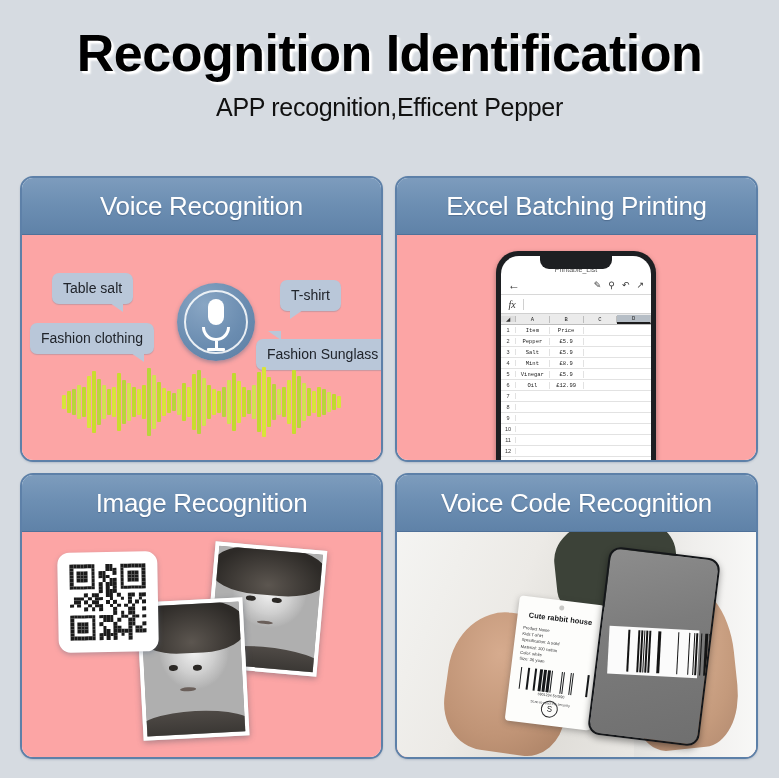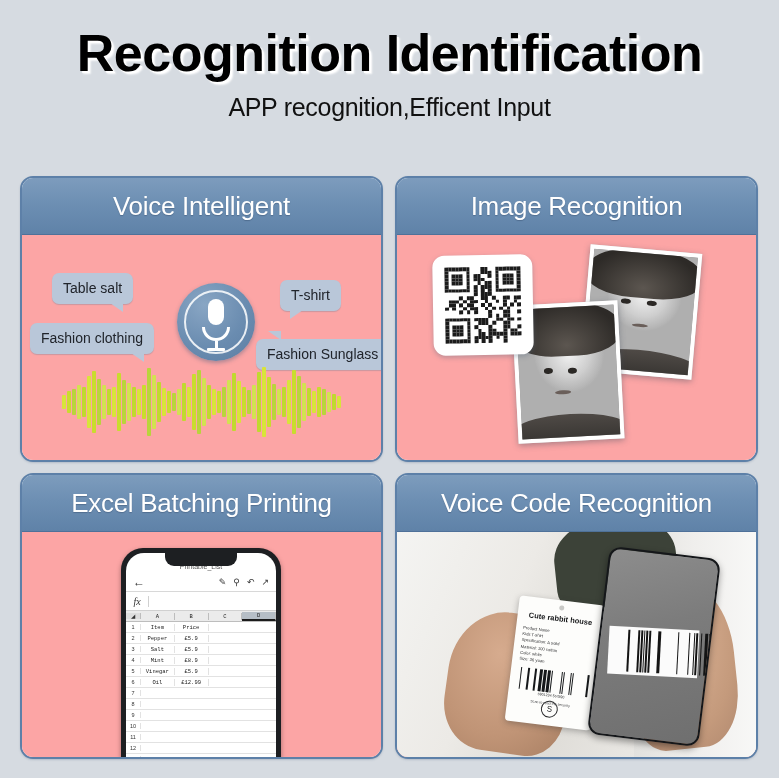--- a/index.html
+++ b/index.html
@@ -495,28 +495,28 @@
     box-sizing: border-box;
     transform: rotate(-4deg);
   }
   .scan-barcode i { background: #141414; }
 </style>
 </head>
 <body>
 
 <div class="page-header">
   <h1 class="main-title">Recognition Identification</h1>
-  <p class="sub-title">APP recognition,Efficent Input</p>
+  <p class="sub-title">APP recognition,Efficent Pepper</p>
 </div>
 
 <div class="panel-grid">
 
   <div class="panel">
     <div class="panel-header">
-      <span class="panel-title">Voice Intelligent</span>
+      <span class="panel-title">Voice Recognition</span>
     </div>
     <div class="panel-body">
 
       <div class="bubble tail-br b-table-salt">Table salt</div>
       <div class="bubble tail-bl b-tshirt">T-shirt</div>
       <div class="bubble tail-tl b-fashion-s">Fashion Sunglass</div>
       <div class="bubble tail-br b-fashion-c">Fashion clothing</div>
 
       <div class="mic-circle">
         <div class="mic-ring"></div>
@@ -584,489 +584,20 @@
           <span class="wbar" style="height: 26px; background: rgb(185, 212, 60);"></span>
           <span class="wbar" style="height: 20px; background: rgb(210, 226, 81);"></span>
           <span class="wbar" style="height: 16px; background: rgb(192, 217, 47);"></span>
           <span class="wbar" style="height: 12px; background: rgb(216, 228, 58);"></span>
         </div>
     </div>
   </div>
 
   <div class="panel">
     <div class="panel-header">
-      <span class="panel-title">Image Recognition</span>
-    </div>
-    <div class="panel-body">
-      <div class="photo photo-boy">
-        <div class="ph-face"></div>
-        <div class="ph-hair"></div>
-        <div class="ph-eye" style="left:30%;top:40%"></div>
-        <div class="ph-eye" style="left:55%;top:40%"></div>
-        <div class="ph-mouth" style="left:42%;top:60%"></div>
-        <div class="ph-shoulder"></div>
-      </div>
-      <div class="photo photo-kid">
-        <div class="ph-face"></div>
-        <div class="ph-hair"></div>
-        <div class="ph-eye" style="left:26%;top:46%"></div>
-        <div class="ph-eye" style="left:50%;top:47%"></div>
-        <div class="ph-mouth" style="left:36%;top:64%"></div>
-        <div class="ph-shoulder"></div>
-      </div>
-      <div class="qr-card">
-        <div class="qr-grid" id="qr-grid">
-            <i></i>
-            <i></i>
-            <i></i>
-            <i></i>
-            <i></i>
-            <i></i>
-            <i></i>
-            <i style="background: transparent;"></i>
-            <i style="background: transparent;"></i>
-            <i style="background: transparent;"></i>
-            <i></i>
-            <i></i>
-            <i style="background: transparent;"></i>
-            <i style="background: transparent;"></i>
-            <i></i>
-            <i></i>
-            <i></i>
-            <i></i>
-            <i></i>
-            <i></i>
-            <i></i>
-            <i></i>
-            <i style="background: transparent;"></i>
-            <i style="background: transparent;"></i>
-            <i style="background: transparent;"></i>
-            <i style="background: transparent;"></i>
-            <i style="background: transparent;"></i>
-            <i></i>
-            <i style="background: transparent;"></i>
-            <i style="background: transparent;"></i>
-            <i style="background: transparent;"></i>
-            <i></i>
-            <i></i>
-            <i></i>
-            <i style="background: transparent;"></i>
-            <i></i>
-            <i style="background: transparent;"></i>
-            <i style="background: transparent;"></i>
-            <i style="background: transparent;"></i>
-            <i style="background: transparent;"></i>
-            <i style="background: transparent;"></i>
-            <i></i>
-            <i></i>
-            <i style="background: transparent;"></i>
-            <i></i>
-            <i></i>
-            <i></i>
-            <i style="background: transparent;"></i>
-            <i></i>
-            <i style="background: transparent;"></i>
-            <i></i>
-            <i></i>
-            <i style="background: transparent;"></i>
-            <i style="background: transparent;"></i>
-            <i></i>
-            <i style="background: transparent;"></i>
-            <i></i>
-            <i style="background: transparent;"></i>
-            <i></i>
-            <i></i>
-            <i></i>
-            <i style="background: transparent;"></i>
-            <i></i>
-            <i></i>
-            <i style="background: transparent;"></i>
-            <i></i>
-            <i></i>
-            <i></i>
-            <i style="background: transparent;"></i>
-            <i></i>
-            <i style="background: transparent;"></i>
-            <i></i>
-            <i></i>
-            <i></i>
-            <i style="background: transparent;"></i>
-            <i style="background: transparent;"></i>
-            <i style="background: transparent;"></i>
-            <i></i>
-            <i style="background: transparent;"></i>
-            <i></i>
-            <i></i>
-            <i></i>
-            <i style="background: transparent;"></i>
-            <i></i>
-            <i></i>
-            <i style="background: transparent;"></i>
-            <i></i>
-            <i></i>
-            <i></i>
-            <i style="background: transparent;"></i>
-            <i></i>
-            <i style="background: transparent;"></i>
-            <i style="background: transparent;"></i>
-            <i></i>
-            <i style="background: transparent;"></i>
-            <i></i>
-            <i></i>
-            <i style="background: transparent;"></i>
-            <i></i>
-            <i style="background: transparent;"></i>
-            <i></i>
-            <i></i>
-            <i></i>
-            <i style="background: transparent;"></i>
-            <i></i>
-            <i></i>
-            <i style="background: transparent;"></i>
-            <i style="background: transparent;"></i>
-            <i style="background: transparent;"></i>
-            <i style="background: transparent;"></i>
-            <i style="background: transparent;"></i>
-            <i></i>
-            <i style="background: transparent;"></i>
-            <i></i>
-            <i style="background: transparent;"></i>
-            <i></i>
-            <i></i>
-            <i></i>
-            <i style="background: transparent;"></i>
-            <i></i>
-            <i style="background: transparent;"></i>
-            <i style="background: transparent;"></i>
-            <i style="background: transparent;"></i>
-            <i style="background: transparent;"></i>
-            <i style="background: transparent;"></i>
-            <i></i>
-            <i></i>
-            <i></i>
-            <i></i>
-            <i></i>
-            <i></i>
-            <i></i>
-            <i></i>
-            <i style="background: transparent;"></i>
-            <i></i>
-            <i style="background: transparent;"></i>
-            <i></i>
-            <i style="background: transparent;"></i>
-            <i></i>
-            <i style="background: transparent;"></i>
-            <i></i>
-            <i></i>
-            <i></i>
-            <i></i>
-            <i></i>
-            <i></i>
-            <i></i>
-            <i style="background: transparent;"></i>
-            <i style="background: transparent;"></i>
-            <i style="background: transparent;"></i>
-            <i style="background: transparent;"></i>
-            <i style="background: transparent;"></i>
-            <i style="background: transparent;"></i>
-            <i style="background: transparent;"></i>
-            <i style="background: transparent;"></i>
-            <i></i>
-            <i style="background: transparent;"></i>
-            <i></i>
-            <i></i>
-            <i></i>
-            <i style="background: transparent;"></i>
-            <i style="background: transparent;"></i>
-            <i style="background: transparent;"></i>
-            <i style="background: transparent;"></i>
-            <i style="background: transparent;"></i>
-            <i style="background: transparent;"></i>
-            <i style="background: transparent;"></i>
-            <i style="background: transparent;"></i>
-            <i style="background: transparent;"></i>
-            <i style="background: transparent;"></i>
-            <i style="background: transparent;"></i>
-            <i style="background: transparent;"></i>
-            <i></i>
-            <i style="background: transparent;"></i>
-            <i></i>
-            <i></i>
-            <i style="background: transparent;"></i>
-            <i style="background: transparent;"></i>
-            <i></i>
-            <i></i>
-            <i style="background: transparent;"></i>
-            <i></i>
-            <i style="background: transparent;"></i>
-            <i style="background: transparent;"></i>
-            <i></i>
-            <i></i>
-            <i style="background: transparent;"></i>
-            <i></i>
-            <i></i>
-            <i style="background: transparent;"></i>
-            <i></i>
-            <i></i>
-            <i></i>
-            <i style="background: transparent;"></i>
-            <i></i>
-            <i style="background: transparent;"></i>
-            <i></i>
-            <i></i>
-            <i style="background: transparent;"></i>
-            <i style="background: transparent;"></i>
-            <i></i>
-            <i style="background: transparent;"></i>
-            <i style="background: transparent;"></i>
-            <i></i>
-            <i style="background: transparent;"></i>
-            <i></i>
-            <i style="background: transparent;"></i>
-            <i style="background: transparent;"></i>
-            <i></i>
-            <i style="background: transparent;"></i>
-            <i style="background: transparent;"></i>
-            <i></i>
-            <i></i>
-            <i style="background: transparent;"></i>
-            <i></i>
-            <i style="background: transparent;"></i>
-            <i></i>
-            <i></i>
-            <i style="background: transparent;"></i>
-            <i style="background: transparent;"></i>
-            <i></i>
-            <i style="background: transparent;"></i>
-            <i></i>
-            <i style="background: transparent;"></i>
-            <i style="background: transparent;"></i>
-            <i style="background: transparent;"></i>
-            <i></i>
-            <i style="background: transparent;"></i>
-            <i></i>
-            <i style="background: transparent;"></i>
-            <i></i>
-            <i></i>
-            <i style="background: transparent;"></i>
-            <i></i>
-            <i style="background: transparent;"></i>
-            <i style="background: transparent;"></i>
-            <i></i>
-            <i style="background: transparent;"></i>
-            <i></i>
-            <i></i>
-            <i style="background: transparent;"></i>
-            <i style="background: transparent;"></i>
-            <i></i>
-            <i style="background: transparent;"></i>
-            <i></i>
-            <i style="background: transparent;"></i>
-            <i></i>
-            <i style="background: transparent;"></i>
-            <i></i>
-            <i style="background: transparent;"></i>
-            <i style="background: transparent;"></i>
-            <i style="background: transparent;"></i>
-            <i style="background: transparent;"></i>
-            <i style="background: transparent;"></i>
-            <i style="background: transparent;"></i>
-            <i style="background: transparent;"></i>
-            <i></i>
-            <i style="background: transparent;"></i>
-            <i></i>
-            <i style="background: transparent;"></i>
-            <i></i>
-            <i style="background: transparent;"></i>
-            <i style="background: transparent;"></i>
-            <i style="background: transparent;"></i>
-            <i></i>
-            <i style="background: transparent;"></i>
-            <i style="background: transparent;"></i>
-            <i style="background: transparent;"></i>
-            <i></i>
-            <i></i>
-            <i style="background: transparent;"></i>
-            <i style="background: transparent;"></i>
-            <i></i>
-            <i style="background: transparent;"></i>
-            <i style="background: transparent;"></i>
-            <i style="background: transparent;"></i>
-            <i style="background: transparent;"></i>
-            <i style="background: transparent;"></i>
-            <i style="background: transparent;"></i>
-            <i style="background: transparent;"></i>
-            <i style="background: transparent;"></i>
-            <i style="background: transparent;"></i>
-            <i style="background: transparent;"></i>
-            <i style="background: transparent;"></i>
-            <i style="background: transparent;"></i>
-            <i></i>
-            <i style="background: transparent;"></i>
-            <i></i>
-            <i style="background: transparent;"></i>
-            <i></i>
-            <i></i>
-            <i style="background: transparent;"></i>
-            <i style="background: transparent;"></i>
-            <i style="background: transparent;"></i>
-            <i></i>
-            <i></i>
-            <i></i>
-            <i></i>
-            <i></i>
-            <i></i>
-            <i></i>
-            <i style="background: transparent;"></i>
-            <i></i>
-            <i></i>
-            <i></i>
-            <i></i>
-            <i style="background: transparent;"></i>
-            <i style="background: transparent;"></i>
-            <i></i>
-            <i></i>
-            <i style="background: transparent;"></i>
-            <i></i>
-            <i></i>
-            <i style="background: transparent;"></i>
-            <i></i>
-            <i></i>
-            <i style="background: transparent;"></i>
-            <i style="background: transparent;"></i>
-            <i style="background: transparent;"></i>
-            <i style="background: transparent;"></i>
-            <i style="background: transparent;"></i>
-            <i></i>
-            <i style="background: transparent;"></i>
-            <i style="background: transparent;"></i>
-            <i></i>
-            <i></i>
-            <i></i>
-            <i style="background: transparent;"></i>
-            <i></i>
-            <i style="background: transparent;"></i>
-            <i style="background: transparent;"></i>
-            <i></i>
-            <i></i>
-            <i style="background: transparent;"></i>
-            <i style="background: transparent;"></i>
-            <i style="background: transparent;"></i>
-            <i></i>
-            <i style="background: transparent;"></i>
-            <i></i>
-            <i></i>
-            <i></i>
-            <i style="background: transparent;"></i>
-            <i></i>
-            <i style="background: transparent;"></i>
-            <i></i>
-            <i style="background: transparent;"></i>
-            <i style="background: transparent;"></i>
-            <i style="background: transparent;"></i>
-            <i></i>
-            <i style="background: transparent;"></i>
-            <i style="background: transparent;"></i>
-            <i style="background: transparent;"></i>
-            <i></i>
-            <i></i>
-            <i style="background: transparent;"></i>
-            <i style="background: transparent;"></i>
-            <i></i>
-            <i></i>
-            <i style="background: transparent;"></i>
-            <i></i>
-            <i></i>
-            <i></i>
-            <i style="background: transparent;"></i>
-            <i></i>
-            <i style="background: transparent;"></i>
-            <i style="background: transparent;"></i>
-            <i></i>
-            <i style="background: transparent;"></i>
-            <i style="background: transparent;"></i>
-            <i></i>
-            <i></i>
-            <i style="background: transparent;"></i>
-            <i style="background: transparent;"></i>
-            <i></i>
-            <i style="background: transparent;"></i>
-            <i></i>
-            <i></i>
-            <i style="background: transparent;"></i>
-            <i></i>
-            <i style="background: transparent;"></i>
-            <i></i>
-            <i></i>
-            <i></i>
-            <i style="background: transparent;"></i>
-            <i></i>
-            <i style="background: transparent;"></i>
-            <i style="background: transparent;"></i>
-            <i></i>
-            <i></i>
-            <i style="background: transparent;"></i>
-            <i></i>
-            <i></i>
-            <i></i>
-            <i></i>
-            <i></i>
-            <i style="background: transparent;"></i>
-            <i></i>
-            <i></i>
-            <i></i>
-            <i></i>
-            <i style="background: transparent;"></i>
-            <i style="background: transparent;"></i>
-            <i style="background: transparent;"></i>
-            <i style="background: transparent;"></i>
-            <i style="background: transparent;"></i>
-            <i></i>
-            <i style="background: transparent;"></i>
-            <i></i>
-            <i></i>
-            <i></i>
-            <i></i>
-            <i></i>
-            <i style="background: transparent;"></i>
-            <i></i>
-            <i style="background: transparent;"></i>
-            <i></i>
-            <i style="background: transparent;"></i>
-            <i style="background: transparent;"></i>
-            <i style="background: transparent;"></i>
-            <i style="background: transparent;"></i>
-            <i></i>
-            <i></i>
-            <i></i>
-            <i></i>
-            <i></i>
-            <i></i>
-            <i></i>
-            <i style="background: transparent;"></i>
-            <i></i>
-            <i style="background: transparent;"></i>
-            <i></i>
-            <i style="background: transparent;"></i>
-            <i></i>
-            <i style="background: transparent;"></i>
-            <i style="background: transparent;"></i>
-            <i style="background: transparent;"></i>
-            <i></i>
-            <i style="background: transparent;"></i>
-            <i style="background: transparent;"></i>
-            <i style="background: transparent;"></i>
-            <i style="background: transparent;"></i>
-          </div>
-      </div>
-    </div>
-  </div>
-
-  <div class="panel">
-    <div class="panel-header">
       <span class="panel-title">Excel Batching Printing</span>
     </div>
     <div class="panel-body">
       <div class="phone-excel">
         <div class="phone-screen">
           <div class="notch"></div>
           <div class="xl-filename">Printable_List</div>
           <div class="xl-toolbar">
             <span class="xl-back">←</span>
             <span class="xl-tools">
@@ -1181,20 +712,489 @@
                 </div>
               </div>
           </div>
         </div>
       </div>
     </div>
   </div>
 
   <div class="panel">
     <div class="panel-header">
+      <span class="panel-title">Image Recognition</span>
+    </div>
+    <div class="panel-body">
+      <div class="photo photo-boy">
+        <div class="ph-face"></div>
+        <div class="ph-hair"></div>
+        <div class="ph-eye" style="left:30%;top:40%"></div>
+        <div class="ph-eye" style="left:55%;top:40%"></div>
+        <div class="ph-mouth" style="left:42%;top:60%"></div>
+        <div class="ph-shoulder"></div>
+      </div>
+      <div class="photo photo-kid">
+        <div class="ph-face"></div>
+        <div class="ph-hair"></div>
+        <div class="ph-eye" style="left:26%;top:46%"></div>
+        <div class="ph-eye" style="left:50%;top:47%"></div>
+        <div class="ph-mouth" style="left:36%;top:64%"></div>
+        <div class="ph-shoulder"></div>
+      </div>
+      <div class="qr-card">
+        <div class="qr-grid" id="qr-grid">
+            <i></i>
+            <i></i>
+            <i></i>
+            <i></i>
+            <i></i>
+            <i></i>
+            <i></i>
+            <i style="background: transparent;"></i>
+            <i style="background: transparent;"></i>
+            <i style="background: transparent;"></i>
+            <i></i>
+            <i></i>
+            <i style="background: transparent;"></i>
+            <i style="background: transparent;"></i>
+            <i></i>
+            <i></i>
+            <i></i>
+            <i></i>
+            <i></i>
+            <i></i>
+            <i></i>
+            <i></i>
+            <i style="background: transparent;"></i>
+            <i style="background: transparent;"></i>
+            <i style="background: transparent;"></i>
+            <i style="background: transparent;"></i>
+            <i style="background: transparent;"></i>
+            <i></i>
+            <i style="background: transparent;"></i>
+            <i style="background: transparent;"></i>
+            <i style="background: transparent;"></i>
+            <i></i>
+            <i></i>
+            <i></i>
+            <i style="background: transparent;"></i>
+            <i></i>
+            <i style="background: transparent;"></i>
+            <i style="background: transparent;"></i>
+            <i style="background: transparent;"></i>
+            <i style="background: transparent;"></i>
+            <i style="background: transparent;"></i>
+            <i></i>
+            <i></i>
+            <i style="background: transparent;"></i>
+            <i></i>
+            <i></i>
+            <i></i>
+            <i style="background: transparent;"></i>
+            <i></i>
+            <i style="background: transparent;"></i>
+            <i></i>
+            <i></i>
+            <i style="background: transparent;"></i>
+            <i style="background: transparent;"></i>
+            <i></i>
+            <i style="background: transparent;"></i>
+            <i></i>
+            <i style="background: transparent;"></i>
+            <i></i>
+            <i></i>
+            <i></i>
+            <i style="background: transparent;"></i>
+            <i></i>
+            <i></i>
+            <i style="background: transparent;"></i>
+            <i></i>
+            <i></i>
+            <i></i>
+            <i style="background: transparent;"></i>
+            <i></i>
+            <i style="background: transparent;"></i>
+            <i></i>
+            <i></i>
+            <i></i>
+            <i style="background: transparent;"></i>
+            <i style="background: transparent;"></i>
+            <i style="background: transparent;"></i>
+            <i></i>
+            <i style="background: transparent;"></i>
+            <i></i>
+            <i></i>
+            <i></i>
+            <i style="background: transparent;"></i>
+            <i></i>
+            <i></i>
+            <i style="background: transparent;"></i>
+            <i></i>
+            <i></i>
+            <i></i>
+            <i style="background: transparent;"></i>
+            <i></i>
+            <i style="background: transparent;"></i>
+            <i style="background: transparent;"></i>
+            <i></i>
+            <i style="background: transparent;"></i>
+            <i></i>
+            <i></i>
+            <i style="background: transparent;"></i>
+            <i></i>
+            <i style="background: transparent;"></i>
+            <i></i>
+            <i></i>
+            <i></i>
+            <i style="background: transparent;"></i>
+            <i></i>
+            <i></i>
+            <i style="background: transparent;"></i>
+            <i style="background: transparent;"></i>
+            <i style="background: transparent;"></i>
+            <i style="background: transparent;"></i>
+            <i style="background: transparent;"></i>
+            <i></i>
+            <i style="background: transparent;"></i>
+            <i></i>
+            <i style="background: transparent;"></i>
+            <i></i>
+            <i></i>
+            <i></i>
+            <i style="background: transparent;"></i>
+            <i></i>
+            <i style="background: transparent;"></i>
+            <i style="background: transparent;"></i>
+            <i style="background: transparent;"></i>
+            <i style="background: transparent;"></i>
+            <i style="background: transparent;"></i>
+            <i></i>
+            <i></i>
+            <i></i>
+            <i></i>
+            <i></i>
+            <i></i>
+            <i></i>
+            <i></i>
+            <i style="background: transparent;"></i>
+            <i></i>
+            <i style="background: transparent;"></i>
+            <i></i>
+            <i style="background: transparent;"></i>
+            <i></i>
+            <i style="background: transparent;"></i>
+            <i></i>
+            <i></i>
+            <i></i>
+            <i></i>
+            <i></i>
+            <i></i>
+            <i></i>
+            <i style="background: transparent;"></i>
+            <i style="background: transparent;"></i>
+            <i style="background: transparent;"></i>
+            <i style="background: transparent;"></i>
+            <i style="background: transparent;"></i>
+            <i style="background: transparent;"></i>
+            <i style="background: transparent;"></i>
+            <i style="background: transparent;"></i>
+            <i></i>
+            <i style="background: transparent;"></i>
+            <i></i>
+            <i></i>
+            <i></i>
+            <i style="background: transparent;"></i>
+            <i style="background: transparent;"></i>
+            <i style="background: transparent;"></i>
+            <i style="background: transparent;"></i>
+            <i style="background: transparent;"></i>
+            <i style="background: transparent;"></i>
+            <i style="background: transparent;"></i>
+            <i style="background: transparent;"></i>
+            <i style="background: transparent;"></i>
+            <i style="background: transparent;"></i>
+            <i style="background: transparent;"></i>
+            <i style="background: transparent;"></i>
+            <i></i>
+            <i style="background: transparent;"></i>
+            <i></i>
+            <i></i>
+            <i style="background: transparent;"></i>
+            <i style="background: transparent;"></i>
+            <i></i>
+            <i></i>
+            <i style="background: transparent;"></i>
+            <i></i>
+            <i style="background: transparent;"></i>
+            <i style="background: transparent;"></i>
+            <i></i>
+            <i></i>
+            <i style="background: transparent;"></i>
+            <i></i>
+            <i></i>
+            <i style="background: transparent;"></i>
+            <i></i>
+            <i></i>
+            <i></i>
+            <i style="background: transparent;"></i>
+            <i></i>
+            <i style="background: transparent;"></i>
+            <i></i>
+            <i></i>
+            <i style="background: transparent;"></i>
+            <i style="background: transparent;"></i>
+            <i></i>
+            <i style="background: transparent;"></i>
+            <i style="background: transparent;"></i>
+            <i></i>
+            <i style="background: transparent;"></i>
+            <i></i>
+            <i style="background: transparent;"></i>
+            <i style="background: transparent;"></i>
+            <i></i>
+            <i style="background: transparent;"></i>
+            <i style="background: transparent;"></i>
+            <i></i>
+            <i></i>
+            <i style="background: transparent;"></i>
+            <i></i>
+            <i style="background: transparent;"></i>
+            <i></i>
+            <i></i>
+            <i style="background: transparent;"></i>
+            <i style="background: transparent;"></i>
+            <i></i>
+            <i style="background: transparent;"></i>
+            <i></i>
+            <i style="background: transparent;"></i>
+            <i style="background: transparent;"></i>
+            <i style="background: transparent;"></i>
+            <i></i>
+            <i style="background: transparent;"></i>
+            <i></i>
+            <i style="background: transparent;"></i>
+            <i></i>
+            <i></i>
+            <i style="background: transparent;"></i>
+            <i></i>
+            <i style="background: transparent;"></i>
+            <i style="background: transparent;"></i>
+            <i></i>
+            <i style="background: transparent;"></i>
+            <i></i>
+            <i></i>
+            <i style="background: transparent;"></i>
+            <i style="background: transparent;"></i>
+            <i></i>
+            <i style="background: transparent;"></i>
+            <i></i>
+            <i style="background: transparent;"></i>
+            <i></i>
+            <i style="background: transparent;"></i>
+            <i></i>
+            <i style="background: transparent;"></i>
+            <i style="background: transparent;"></i>
+            <i style="background: transparent;"></i>
+            <i style="background: transparent;"></i>
+            <i style="background: transparent;"></i>
+            <i style="background: transparent;"></i>
+            <i style="background: transparent;"></i>
+            <i></i>
+            <i style="background: transparent;"></i>
+            <i></i>
+            <i style="background: transparent;"></i>
+            <i></i>
+            <i style="background: transparent;"></i>
+            <i style="background: transparent;"></i>
+            <i style="background: transparent;"></i>
+            <i></i>
+            <i style="background: transparent;"></i>
+            <i style="background: transparent;"></i>
+            <i style="background: transparent;"></i>
+            <i></i>
+            <i></i>
+            <i style="background: transparent;"></i>
+            <i style="background: transparent;"></i>
+            <i></i>
+            <i style="background: transparent;"></i>
+            <i style="background: transparent;"></i>
+            <i style="background: transparent;"></i>
+            <i style="background: transparent;"></i>
+            <i style="background: transparent;"></i>
+            <i style="background: transparent;"></i>
+            <i style="background: transparent;"></i>
+            <i style="background: transparent;"></i>
+            <i style="background: transparent;"></i>
+            <i style="background: transparent;"></i>
+            <i style="background: transparent;"></i>
+            <i style="background: transparent;"></i>
+            <i></i>
+            <i style="background: transparent;"></i>
+            <i></i>
+            <i style="background: transparent;"></i>
+            <i></i>
+            <i></i>
+            <i style="background: transparent;"></i>
+            <i style="background: transparent;"></i>
+            <i style="background: transparent;"></i>
+            <i></i>
+            <i></i>
+            <i></i>
+            <i></i>
+            <i></i>
+            <i></i>
+            <i></i>
+            <i style="background: transparent;"></i>
+            <i></i>
+            <i></i>
+            <i></i>
+            <i></i>
+            <i style="background: transparent;"></i>
+            <i style="background: transparent;"></i>
+            <i></i>
+            <i></i>
+            <i style="background: transparent;"></i>
+            <i></i>
+            <i></i>
+            <i style="background: transparent;"></i>
+            <i></i>
+            <i></i>
+            <i style="background: transparent;"></i>
+            <i style="background: transparent;"></i>
+            <i style="background: transparent;"></i>
+            <i style="background: transparent;"></i>
+            <i style="background: transparent;"></i>
+            <i></i>
+            <i style="background: transparent;"></i>
+            <i style="background: transparent;"></i>
+            <i></i>
+            <i></i>
+            <i></i>
+            <i style="background: transparent;"></i>
+            <i></i>
+            <i style="background: transparent;"></i>
+            <i style="background: transparent;"></i>
+            <i></i>
+            <i></i>
+            <i style="background: transparent;"></i>
+            <i style="background: transparent;"></i>
+            <i style="background: transparent;"></i>
+            <i></i>
+            <i style="background: transparent;"></i>
+            <i></i>
+            <i></i>
+            <i></i>
+            <i style="background: transparent;"></i>
+            <i></i>
+            <i style="background: transparent;"></i>
+            <i></i>
+            <i style="background: transparent;"></i>
+            <i style="background: transparent;"></i>
+            <i style="background: transparent;"></i>
+            <i></i>
+            <i style="background: transparent;"></i>
+            <i style="background: transparent;"></i>
+            <i style="background: transparent;"></i>
+            <i></i>
+            <i></i>
+            <i style="background: transparent;"></i>
+            <i style="background: transparent;"></i>
+            <i></i>
+            <i></i>
+            <i style="background: transparent;"></i>
+            <i></i>
+            <i></i>
+            <i></i>
+            <i style="background: transparent;"></i>
+            <i></i>
+            <i style="background: transparent;"></i>
+            <i style="background: transparent;"></i>
+            <i></i>
+            <i style="background: transparent;"></i>
+            <i style="background: transparent;"></i>
+            <i></i>
+            <i></i>
+            <i style="background: transparent;"></i>
+            <i style="background: transparent;"></i>
+            <i></i>
+            <i style="background: transparent;"></i>
+            <i></i>
+            <i></i>
+            <i style="background: transparent;"></i>
+            <i></i>
+            <i style="background: transparent;"></i>
+            <i></i>
+            <i></i>
+            <i></i>
+            <i style="background: transparent;"></i>
+            <i></i>
+            <i style="background: transparent;"></i>
+            <i style="background: transparent;"></i>
+            <i></i>
+            <i></i>
+            <i style="background: transparent;"></i>
+            <i></i>
+            <i></i>
+            <i></i>
+            <i></i>
+            <i></i>
+            <i style="background: transparent;"></i>
+            <i></i>
+            <i></i>
+            <i></i>
+            <i></i>
+            <i style="background: transparent;"></i>
+            <i style="background: transparent;"></i>
+            <i style="background: transparent;"></i>
+            <i style="background: transparent;"></i>
+            <i style="background: transparent;"></i>
+            <i></i>
+            <i style="background: transparent;"></i>
+            <i></i>
+            <i></i>
+            <i></i>
+            <i></i>
+            <i></i>
+            <i style="background: transparent;"></i>
+            <i></i>
+            <i style="background: transparent;"></i>
+            <i></i>
+            <i style="background: transparent;"></i>
+            <i style="background: transparent;"></i>
+            <i style="background: transparent;"></i>
+            <i style="background: transparent;"></i>
+            <i></i>
+            <i></i>
+            <i></i>
+            <i></i>
+            <i></i>
+            <i></i>
+            <i></i>
+            <i style="background: transparent;"></i>
+            <i></i>
+            <i style="background: transparent;"></i>
+            <i></i>
+            <i style="background: transparent;"></i>
+            <i></i>
+            <i style="background: transparent;"></i>
+            <i style="background: transparent;"></i>
+            <i style="background: transparent;"></i>
+            <i></i>
+            <i style="background: transparent;"></i>
+            <i style="background: transparent;"></i>
+            <i style="background: transparent;"></i>
+            <i style="background: transparent;"></i>
+          </div>
+      </div>
+    </div>
+  </div>
+
+  <div class="panel">
+    <div class="panel-header">
       <span class="panel-title">Voice Code Recognition</span>
     </div>
     <div class="panel-body">
       <div class="scan-photo">
         <div class="scan-shirt-right"></div>
         <div class="scan-person-dark"></div>
         <div class="scan-hangtag-right"></div>
         <div class="scan-hand-left"></div>
         <div class="scan-hand-right"></div>
 

